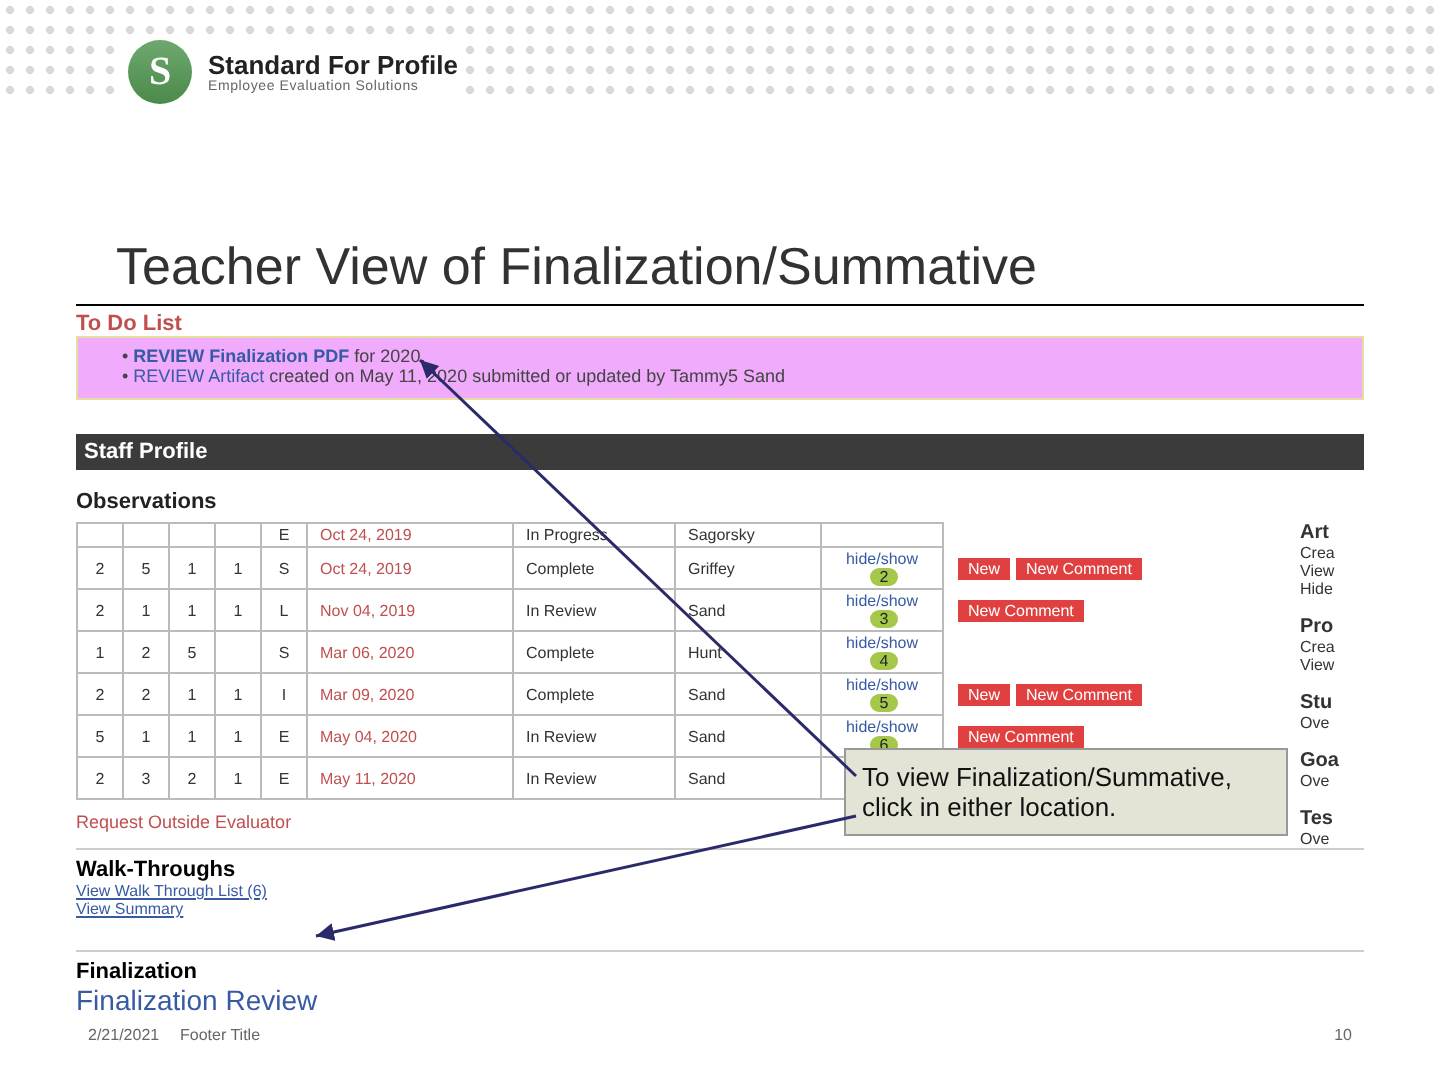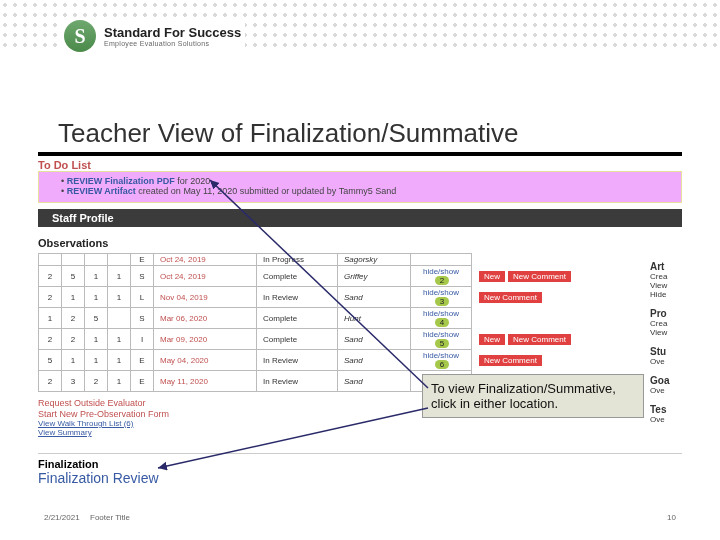--- a/index.html
+++ b/index.html
@@ -30,33 +30,33 @@
   .logo-text .t2 { font-size:7px; color:#666; letter-spacing:0.3px; }
 
   .title {
     position:absolute; left:58px; top:118px;
     font-size:26px; color:#323232;
   }
 
   .screenshot {
     position:absolute; left:38px; top:152px; right:38px;
   }
-  .todo-head { font-size:11px; font-weight:bold; color:#c05050; border-top:4px solid #000000; padding-top:3px;}
+  .todo-head { font-size:11px; font-weight:bold; color:#c05050; border-top:1px solid #000000; padding-top:3px;}
   .todo-box { background:#f0abfc; border:1px solid #e7df9e; padding:4px 6px 6px 22px; font-size:9px; color:#444;}
   .todo-box a { color:#375aa3; text-decoration:none; font-weight:bold;}
   .artifact-line { color:#444;}
-  .artifact-line .lbl { color:#375aa3; font-weight:bold;}
-  .staff-bar { background:#3b3b3b; color:#fff; font-size:11px; font-weight:bold; padding:3px 14px; margin-top:6px;}
+  .artifact-line .lbl { color:#375aa3; font-weight:normal;}
+  .staff-bar { background:#3b3b3b; color:#fff; font-size:11px; font-weight:bold; padding:3px 4px; margin-top:17px;}
   .sect-head { font-size:11px; font-weight:bold; color:#222; margin-top:10px;}
 
   table.obs { border-collapse:collapse; font-size:8px; color:#333; margin-top:4px;}
   table.obs th, table.obs td { border:1px solid #bbb; padding:1px 4px; text-align:center; background:#fff;}
   table.obs td.date { color:#c05050; text-align:left; padding-left:6px; width:92px;}
   table.obs td.status { text-align:left; padding-left:6px; width:70px;}
-  table.obs td.person { text-align:left; padding-left:6px; width:62px;font-style:italic;}
+  table.obs td.person { text-align:left; padding-left:6px; width:62px;}
   table.obs td.hide { width:52px;}
   table.obs td.hide a { color:#375aa3; text-decoration:none;}
   span.cnt { display:inline-block; background:#a5c84a; color:#222; border-radius:7px; padding:0 5px; font-size:8px; margin-left:2px;}
   span.newred { display:inline-block; background:#e04040; color:#fff; font-size:8px; padding:1px 5px; margin-left:3px;}
 
   .req { font-size:9px; color:#c05050; margin-top:6px;}
   .req2 { font-size:9px; color:#c05050; margin-top:1px;}
   .wth { font-size:11px; font-weight:bold; margin-top:8px; border-top:1px solid #ccc; padding-top:4px;}
   .wtlinks { font-size:8px; color:#375aa3;text-decoration:underline;}
   .fin { font-size:11px; font-weight:bold; margin-top:16px; border-top:1px solid #ccc; padding-top:4px;}
@@ -81,21 +81,21 @@
   .footer-num { position:absolute; right:44px; bottom:18px; font-size:8px; color:#666;}
 </style>
 </head>
 <body>
 
 <div class="dot-band"></div>
 
 <div class="logo-block">
   <div class="logo-icon">S</div>
   <div class="logo-text">
-    <div class="t1">Standard For Success</div>
+    <div class="t1">Standard For Profile</div>
     <div class="t2">Employee Evaluation Solutions</div>
   </div>
 </div>
 
 <div class="title">Teacher View of Finalization/Summative</div>
 
 <div class="screenshot">
   <div class="todo-head">To Do List</div>
   <div class="todo-box">
     <div>• <a>REVIEW Finalization PDF</a><span> for 2020.</span></div>
@@ -189,22 +189,22 @@
           <td class="date">May 11, 2020</td>
           <td class="status">In Review</td>
           <td class="person">Sand</td>
           <td class="hide"><a>hide/show</a><span class="cnt">7</span></td>
           <td style="border: none; text-align: left;"><span class="newred">New Comment</span></td>
         </tr>
       </tbody>
   </table>
 
   <div class="req">Request Outside Evaluator</div>
-  <div class="req2">Start New Pre-Observation Form</div>
-
+
+  <div class="wth">Walk-Throughs</div>
   <div class="wtlinks">View Walk Through List (6)</div>
   <div class="wtlinks">View Summary</div>
 
   <div class="fin">Finalization</div>
   <div class="finlink">Finalization Review</div>
 </div>
 
 <div class="right-cut">
   <div class="h">Art</div>
   <div>Crea</div>

